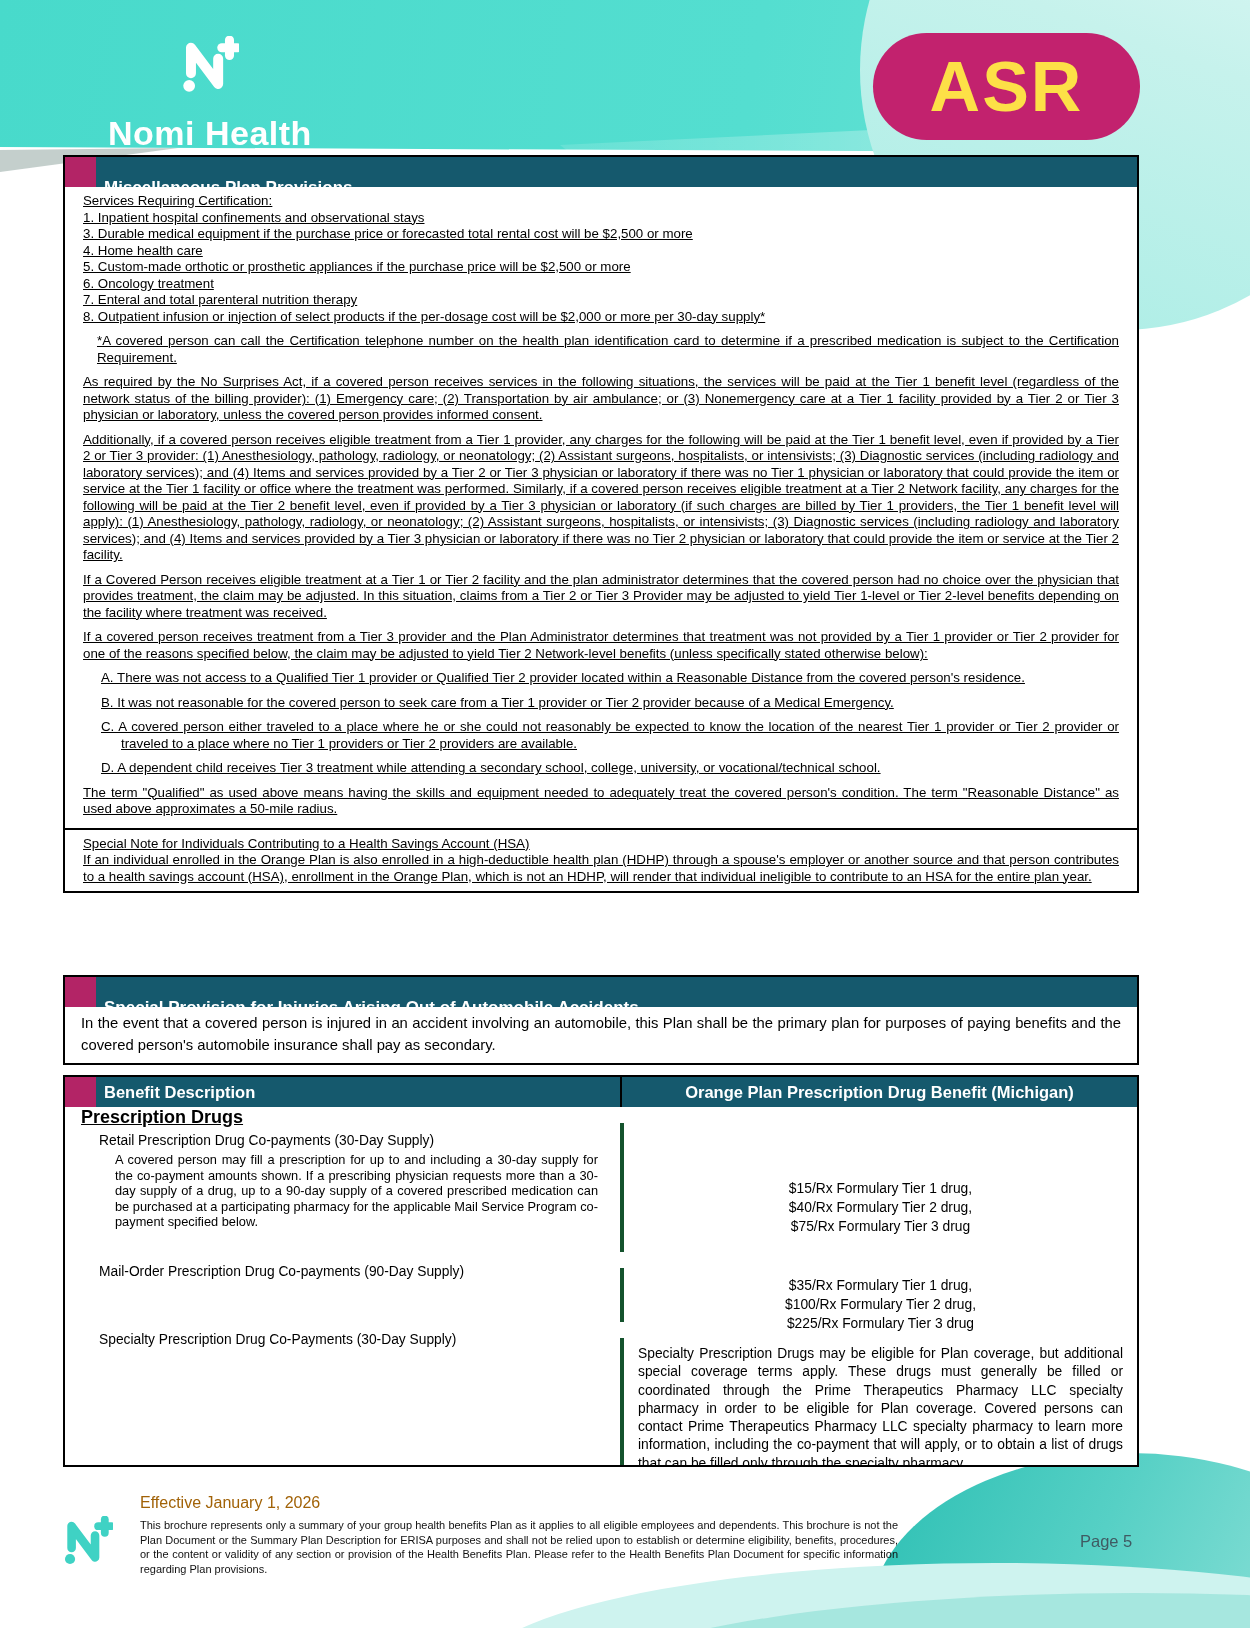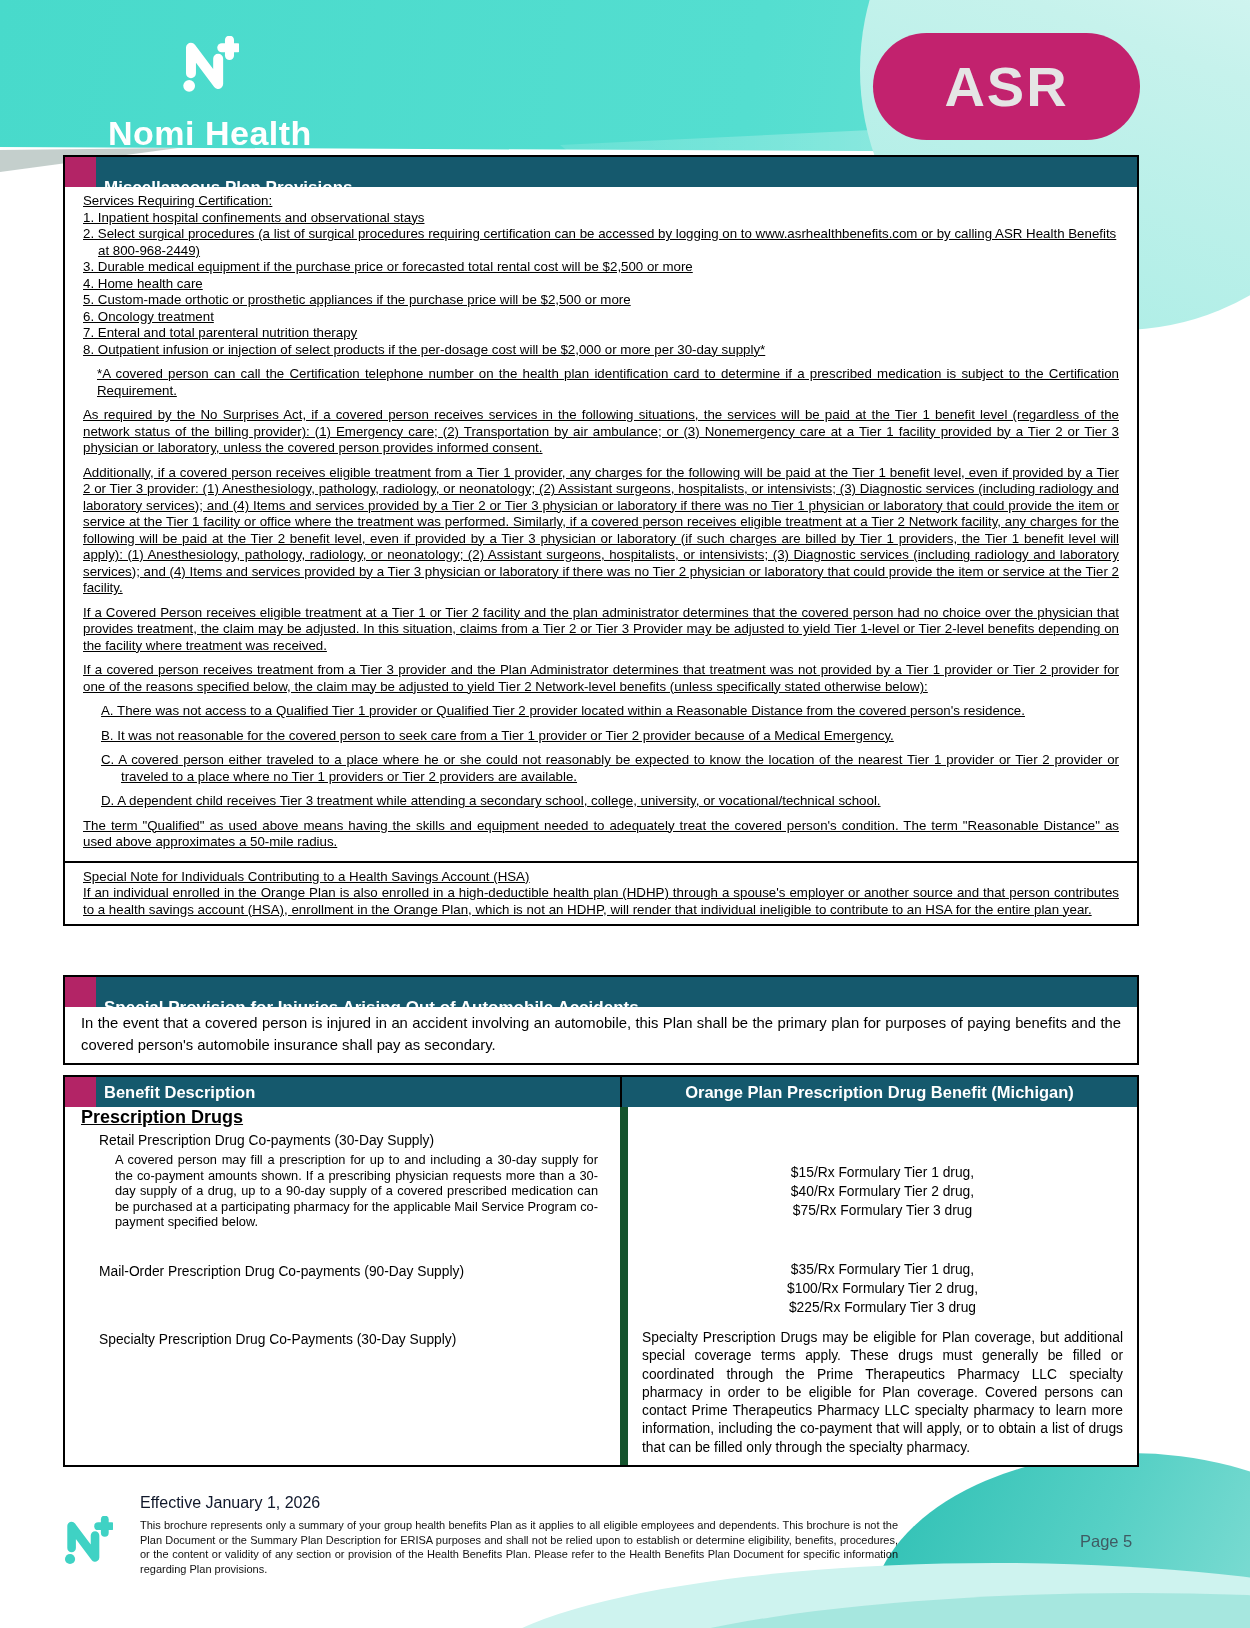--- a/index.html
+++ b/index.html
@@ -19,21 +19,21 @@
   .band-gray{position:absolute;top:148px;left:0;width:178px;height:24px;
     background:#93a7a3;opacity:.55;clip-path:polygon(0 8%,100% 0,0 100%);}
   .top-circle{position:absolute;top:-190px;right:-130px;width:520px;height:520px;
     border-radius:50%;
     background:linear-gradient(200deg,#e9fbf9 0%,#c6f2ec 45%,#a9ede5 100%);}
   
   .brand{position:absolute;top:36px;left:108px;display:flex;align-items:center;gap:16px;z-index:5;flex-direction:column;}
   .brand-word{color:#fff;font-size:34px;font-weight:bold;letter-spacing:.5px;}
   .asr-pill{position:absolute;top:33px;left:873px;width:267px;height:107px;background:#c2226e;
     border-radius:54px;display:flex;align-items:center;justify-content:center;z-index:5;}
-  .asr-text{color:#e5e5e5;font-size:56px;font-weight:bold;letter-spacing:2px;}
+  .asr-text{color:#fde047;font-size:70px;font-weight:bold;letter-spacing:2px;}
   
   .doc-box{position:absolute;left:63px;width:1076px;border:2px solid #000;background:#fff;box-sizing:border-box;z-index:4;}
   .sec-bar{background:#15596d;height:30px;display:flex;align-items:center;}
   .sec-accent{width:31px;height:30px;background:#b32466;flex:0 0 auto;}
   .sec-title{color:#fff;font-weight:bold;font-size:17px;margin-left:8px;white-space:nowrap;margin-top:31px;}
   
   .box1-body{padding:6px 18px 6px 18px;font-size:13.3px;line-height:16.5px;text-decoration:underline;}
   .u-head{text-decoration:underline;}
   .num-item{padding-left:15px;text-indent:-15px;}
   .footnote{margin:8px 0 0 14px;text-align:justify;}
@@ -44,40 +44,40 @@
   .hsa-body{text-align:justify;}
   
   .box2-body{padding:5px 16px 7px 16px;font-size:14.8px;line-height:22px;text-align:justify;}
   
   .tbl-header{display:grid;grid-template-columns:555px 1fr;background:#15596d;height:30px;}
   .tbl-h-left{display:flex;align-items:center;}
   .tbl-h-right{display:flex;align-items:center;justify-content:center;border-left:2px solid #000;}
   .tbl-h-right span{color:#fff;font-weight:bold;font-size:16.5px;}
   .tbl-h-left span{color:#fff;font-weight:bold;font-size:16.5px;margin-left:8px;}
   .tbl-grid{display:grid;grid-template-columns:555px 1fr;grid-template-rows:145px 70px 1fr;height:360px;}
-  .cell-r{border-left:8px solid #14532d;box-sizing:border-box;}
+  .cell-r{border-left:4px solid #14532d;box-sizing:border-box;margin-top:16px;}
   .cell{box-sizing:border-box;}
   .rx-group-head{font-weight:bold;text-decoration:underline;font-size:18px;padding:0 0 0 16px;}
   .rx-label{font-size:13.8px;margin:5px 0 0 34px;}
   .rx-note{font-size:12.8px;line-height:15.5px;text-align:justify;margin:4px 22px 0 50px;}
   .copay{ text-align:center;font-size:13.8px;line-height:19px;}
   .copay-pad1{padding-top:56px;}
   .copay-pad2{padding-top:8px;}
   .rx-label-row{font-size:13.8px;padding:12px 0 0 34px;}
   .rx-label-row3{font-size:13.8px;padding:10px 0 0 34px;}
   .spec-text{font-size:13.8px;line-height:18.3px;text-align:justify;padding:7px 14px 0 14px;}
   
   .foot-circle{position:absolute;right:-140px;bottom:-155px;width:520px;height:330px;border-radius:50%;
     background:linear-gradient(115deg,#2bbfb3 0%,#56d0c5 40%,#a2e7df 95%);z-index:1;}
   .foot-wave-light{position:absolute;left:470px;bottom:-165px;width:1050px;height:230px;border-radius:50%;
     background:#cef3ef;z-index:2;}
   .foot-wave-mid{position:absolute;left:560px;bottom:-180px;width:1150px;height:215px;border-radius:50%;
     background:#9fe4dc;opacity:.85;z-index:3;}
   .foot-mark{position:absolute;left:63px;top:1516px;z-index:4;}
-  .effective{position:absolute;left:140px;top:1494px;font-size:16px;color:#0f172a;z-index:4;}
+  .effective{position:absolute;left:140px;top:1494px;font-size:16px;color:#a16207;z-index:4;}
   .disclaimer{position:absolute;left:140px;top:1518px;width:758px;font-size:11px;line-height:14.7px;
     text-align:justify;color:#111;z-index:4;}
   .page-num{position:absolute;left:1080px;top:1532px;font-size:16.5px;color:#3f5b63;z-index:6;}
 </style>
 </head>
 <body>
 
 <div class="band"></div>
 <div class="band-highlight"></div>
 <div class="band-gray"></div>
@@ -99,21 +99,20 @@
 </div>
 
 <div class="doc-box" style="top:155px;">
   <div class="sec-bar">
     <div class="sec-accent"></div>
     <span class="sec-title">Miscellaneous Plan Provisions</span>
   </div>
   <div class="box1-body">
     <div class="u-head">Services Requiring Certification:</div>
     <div class="num-item">1. Inpatient hospital confinements and observational stays</div>
-    <div class="num-item">2. Select surgical procedures (a list of surgical procedures requiring certification can be accessed by logging on to www.asrhealthbenefits.com or by calling ASR Health Benefits at 800-968-2449)</div>
     <div class="num-item">3. Durable medical equipment if the purchase price or forecasted total rental cost will be $2,500 or more</div>
     <div class="num-item">4. Home health care</div>
     <div class="num-item">5. Custom-made orthotic or prosthetic appliances if the purchase price will be $2,500 or more</div>
     <div class="num-item">6. Oncology treatment</div>
     <div class="num-item">7. Enteral and total parenteral nutrition therapy</div>
     <div class="num-item">8. Outpatient infusion or injection of select products if the per-dosage cost will be $2,000 or more per 30-day supply*</div>
     <div class="footnote">*A covered person can call the Certification telephone number on the health plan identification card to determine if a prescribed medication is subject to the Certification Requirement.</div>
     <div class="para">As required by the No Surprises Act, if a covered person receives services in the following situations, the services will be paid at the Tier 1 benefit level (regardless of the network status of the billing provider): (1) Emergency care; (2) Transportation by air ambulance; or (3) Nonemergency care at a Tier 1 facility provided by a Tier 2 or Tier 3 physician or laboratory, unless the covered person provides informed consent.</div>
     <div class="para">Additionally, if a covered person receives eligible treatment from a Tier 1 provider, any charges for the following will be paid at the Tier 1 benefit level, even if provided by a Tier 2 or Tier 3 provider: (1) Anesthesiology, pathology, radiology, or neonatology; (2) Assistant surgeons, hospitalists, or intensivists; (3) Diagnostic services (including radiology and laboratory services); and (4) Items and services provided by a Tier 2 or Tier 3 physician or laboratory if there was no Tier 1 physician or laboratory that could provide the item or service at the Tier 1 facility or office where the treatment was performed.  Similarly, if a covered person receives eligible treatment at a Tier 2 Network facility, any charges for the following will be paid at the Tier 2 benefit level, even if provided by a Tier 3 physician or laboratory (if such charges are billed by Tier 1 providers, the Tier 1 benefit level will apply): (1) Anesthesiology, pathology, radiology, or neonatology; (2) Assistant surgeons, hospitalists, or intensivists; (3) Diagnostic services (including radiology and laboratory services); and (4) Items and services provided by a Tier 3 physician or laboratory if there was no Tier 2 physician or laboratory that could provide the item or service at the Tier 2 facility.</div>
     <div class="para">If a Covered Person receives eligible treatment at a Tier 1 or Tier 2 facility and the plan administrator determines that the covered person had no choice over the physician that provides treatment, the claim may be adjusted.  In this situation, claims from a Tier 2 or Tier 3 Provider may be adjusted to yield Tier 1-level or Tier 2-level benefits depending on the facility where treatment was received.</div>

